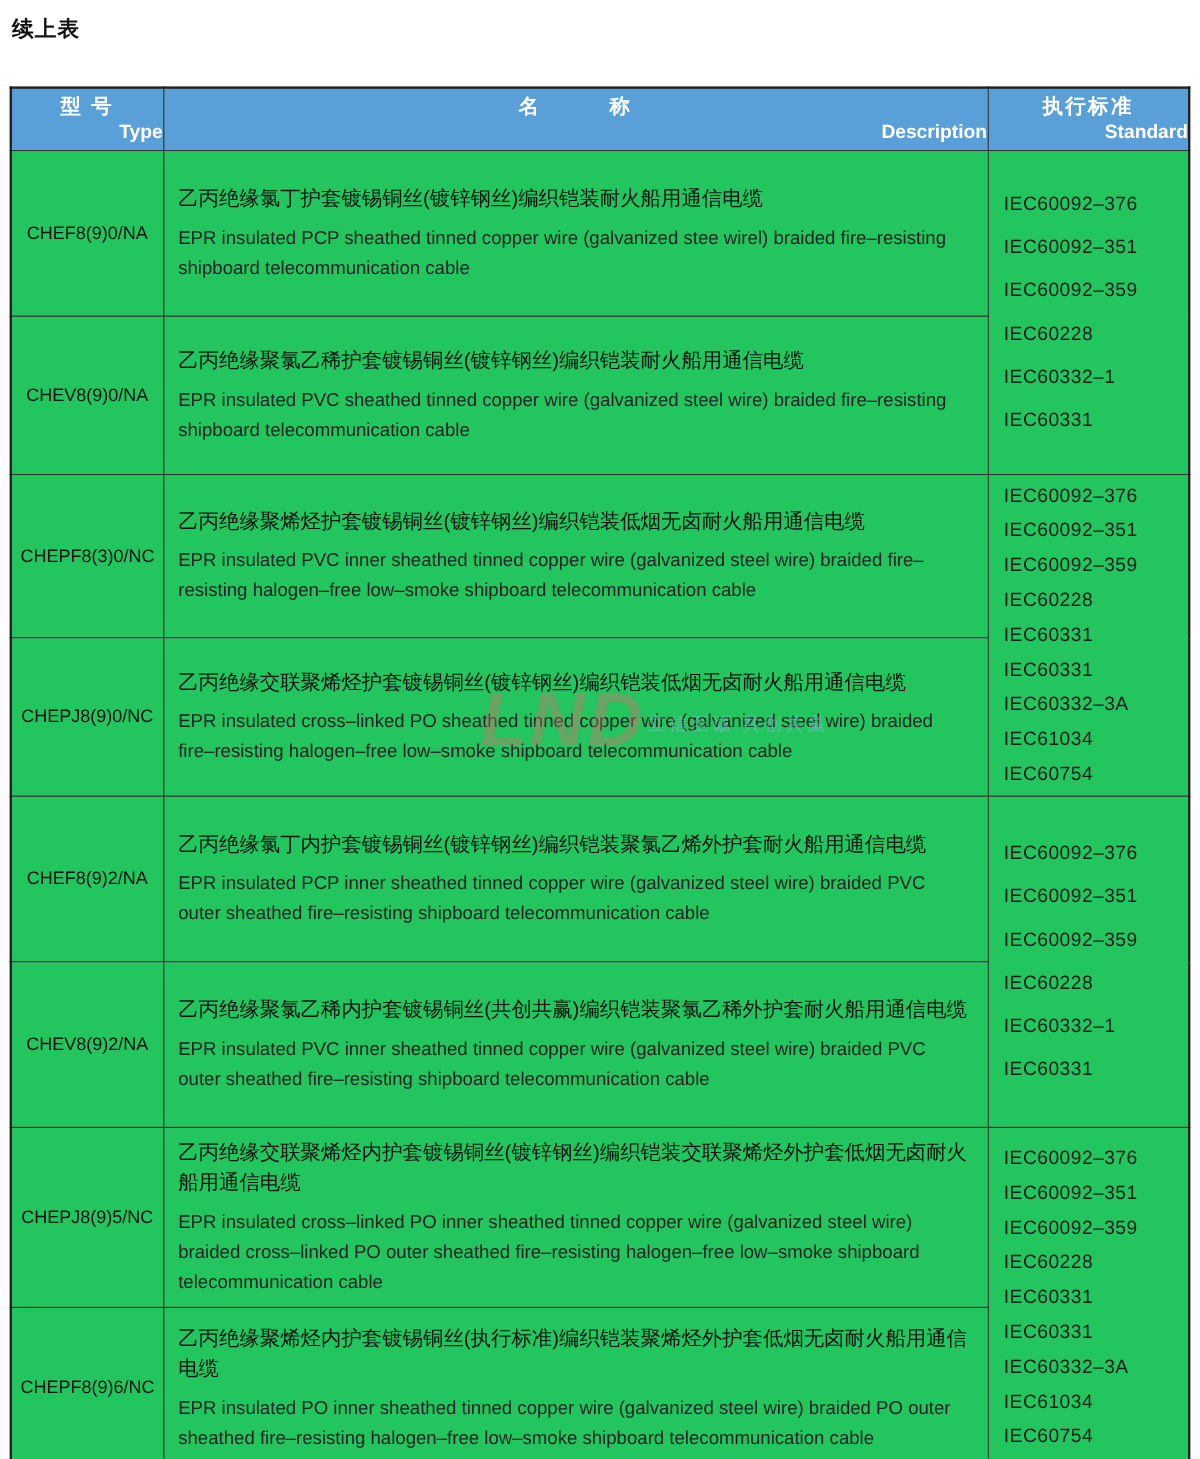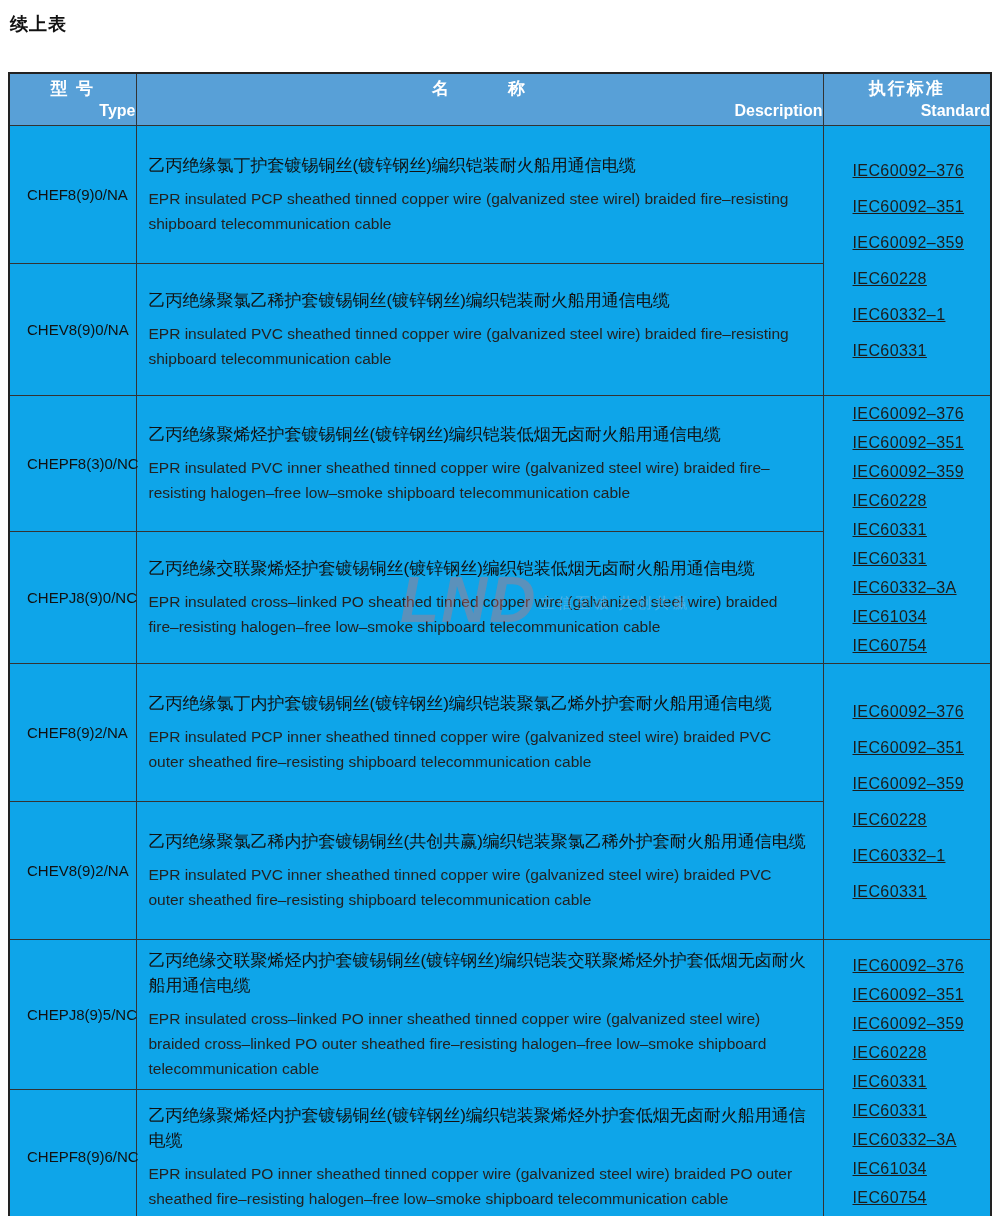--- a/index.html
+++ b/index.html
@@ -20,29 +20,29 @@
   col.c-type{width:127px;}
   col.c-desc{width:687px;}
   col.c-std{width:168px;}
   td,th{border:1.5px solid #333;box-sizing:border-box;vertical-align:middle;}
   thead th{
     background:#58A0D7;color:#ffffff;font-weight:bold;
     text-align:center;padding:4px 0;
   }
   thead .zh{font-size:17px;letter-spacing:2px;line-height:22px;}
   thead .en{font-size:16px;line-height:21px;text-align:right;}
-  td{background:#0ea5e9;}
+  td{background:#22c55e;}
   td.type-cell{
     text-align:center;font-size:15px;color:#111;
-    padding:0 17px;
+    padding:0 7px;
   }
   td.desc-cell{padding:8px 12px;}
   .desc-zh{font-size:17px;line-height:25px;color:#111;margin-bottom:8px;}
   .desc-en{font-size:15.5px;line-height:25px;color:#222;}
-  td.std-cell{padding-left:29px;font-size:16px;color:#1c1c1c;letter-spacing:0.4px;text-decoration:underline;}
+  td.std-cell{padding-left:13px;font-size:16px;color:#1c1c1c;letter-spacing:0.4px;}
   .std-item{white-space:nowrap;}
   .std-6 .std-item{line-height:36px;}
   .std-9 .std-item{line-height:29px;}
   
   .watermark{
     position:absolute;left:400px;top:560px;width:560px;height:80px;
     pointer-events:none;z-index:5;display:flex;align-items:center;
   }
   .wm-lnd{
     font-size:64px;font-weight:bold;font-style:italic;
@@ -168,21 +168,21 @@
         <div class="std-item">IEC60331</div>
         <div class="std-item">IEC60331</div>
         <div class="std-item">IEC60332–3A</div>
         <div class="std-item">IEC61034</div>
         <div class="std-item">IEC60754</div>
       </td>
     </tr>
     <tr style="height:135px;">
       <td class="type-cell">CHEPF8(9)6/NC</td>
       <td class="desc-cell">
-        <div class="desc-zh">乙丙绝缘聚烯烃内护套镀锡铜丝(镀锌钢丝)编织铠装聚烯烃外护套低烟无卤耐火船用通信电缆</div>
+        <div class="desc-zh">乙丙绝缘聚烯烃内护套镀锡铜丝(执行标准)编织铠装聚烯烃外护套低烟无卤耐火船用通信电缆</div>
         <div class="desc-en">EPR insulated  PO  inner  sheathed tinned copper wire (galvanized steel wire) braided PO outer sheathed  fire–resisting halogen–free low–smoke shipboard telecommunication cable</div>
       </td>
     </tr>
   </tbody>
 </table>
 
 <div class="watermark">
   <span class="wm-lnd">LND</span>
   <span class="wm-slogan">立信至诚 共创共赢</span>
 </div>

